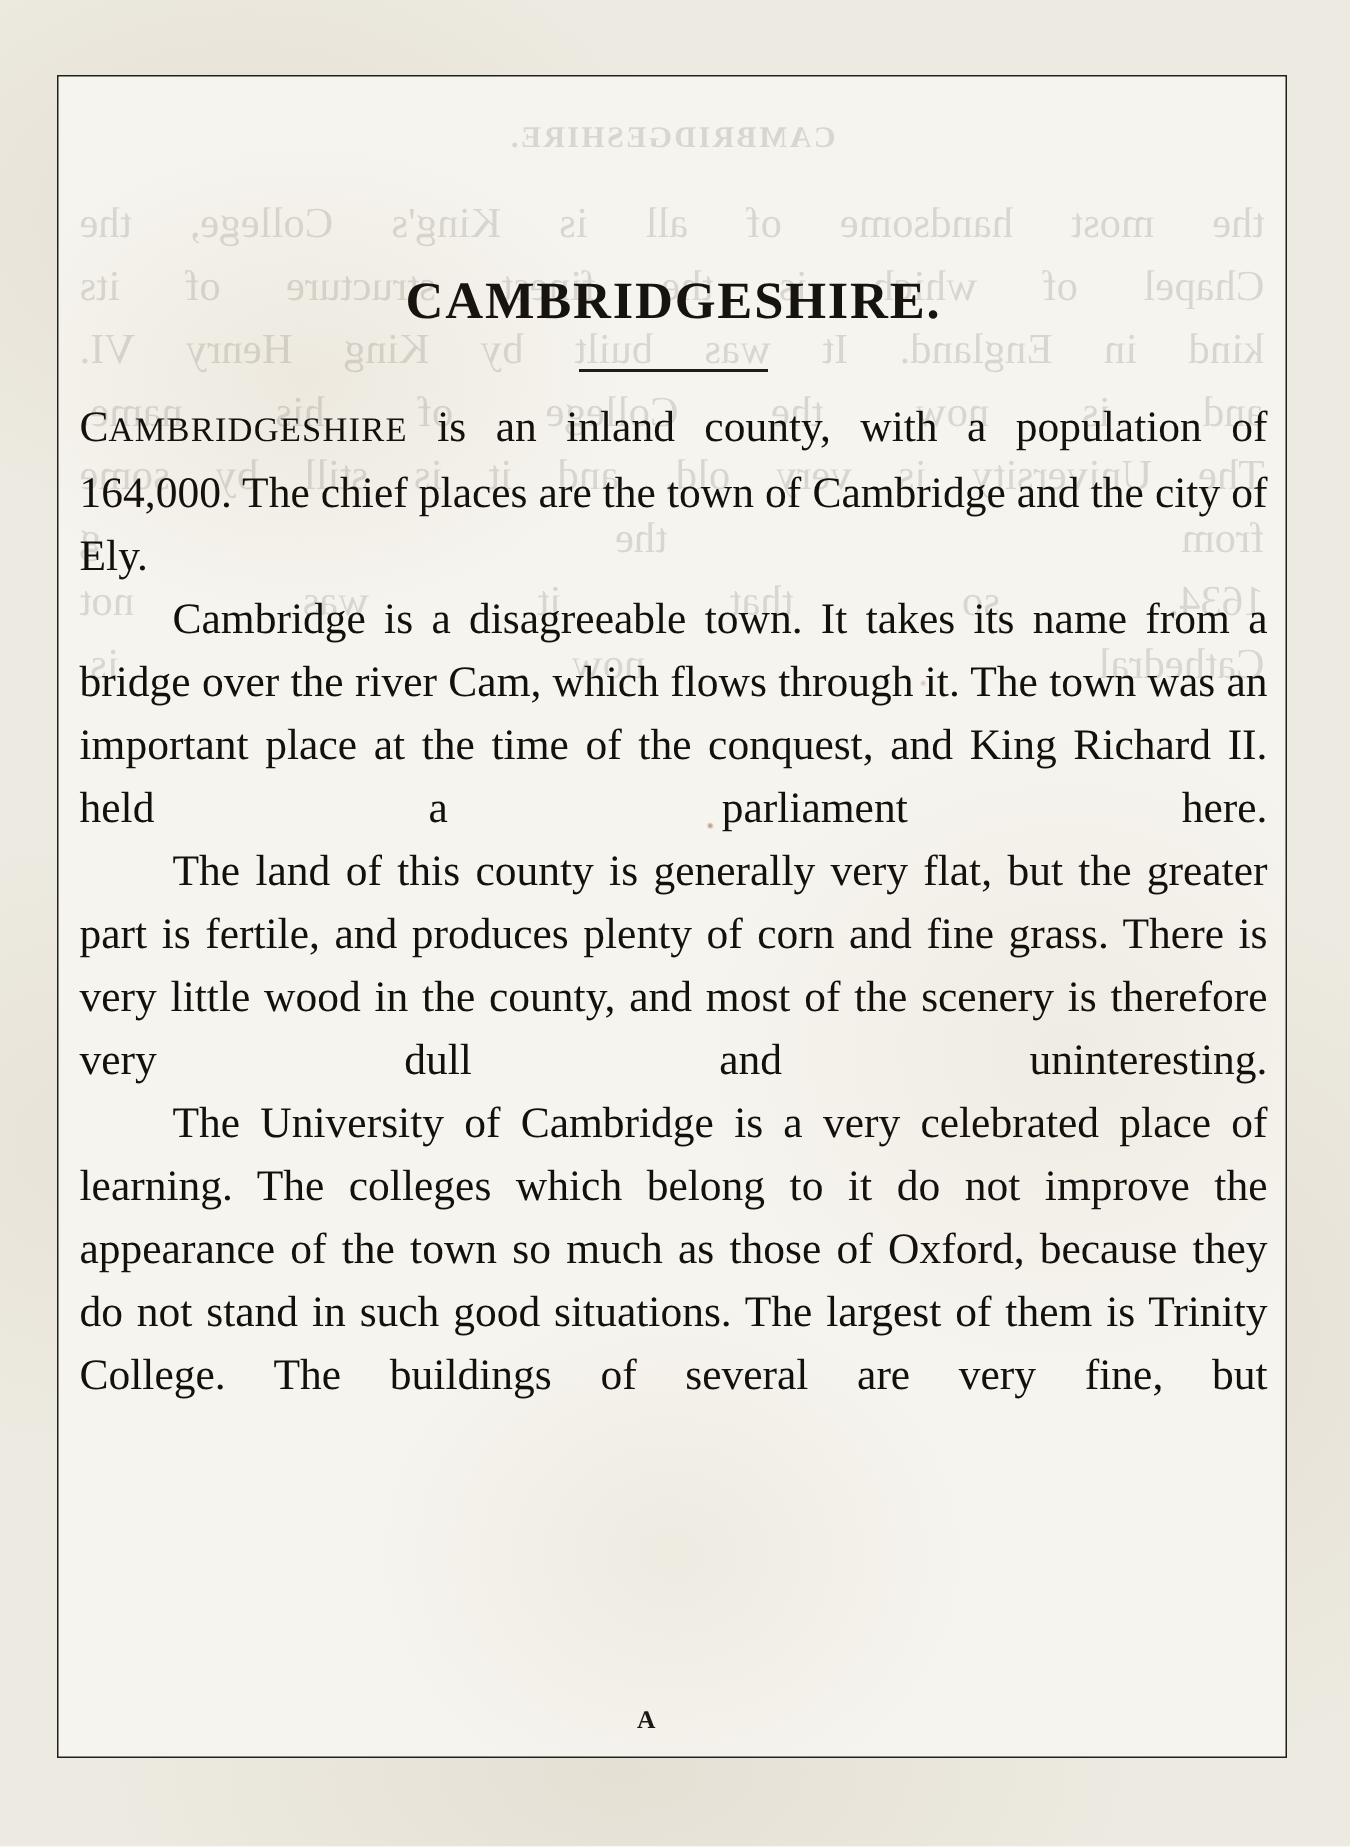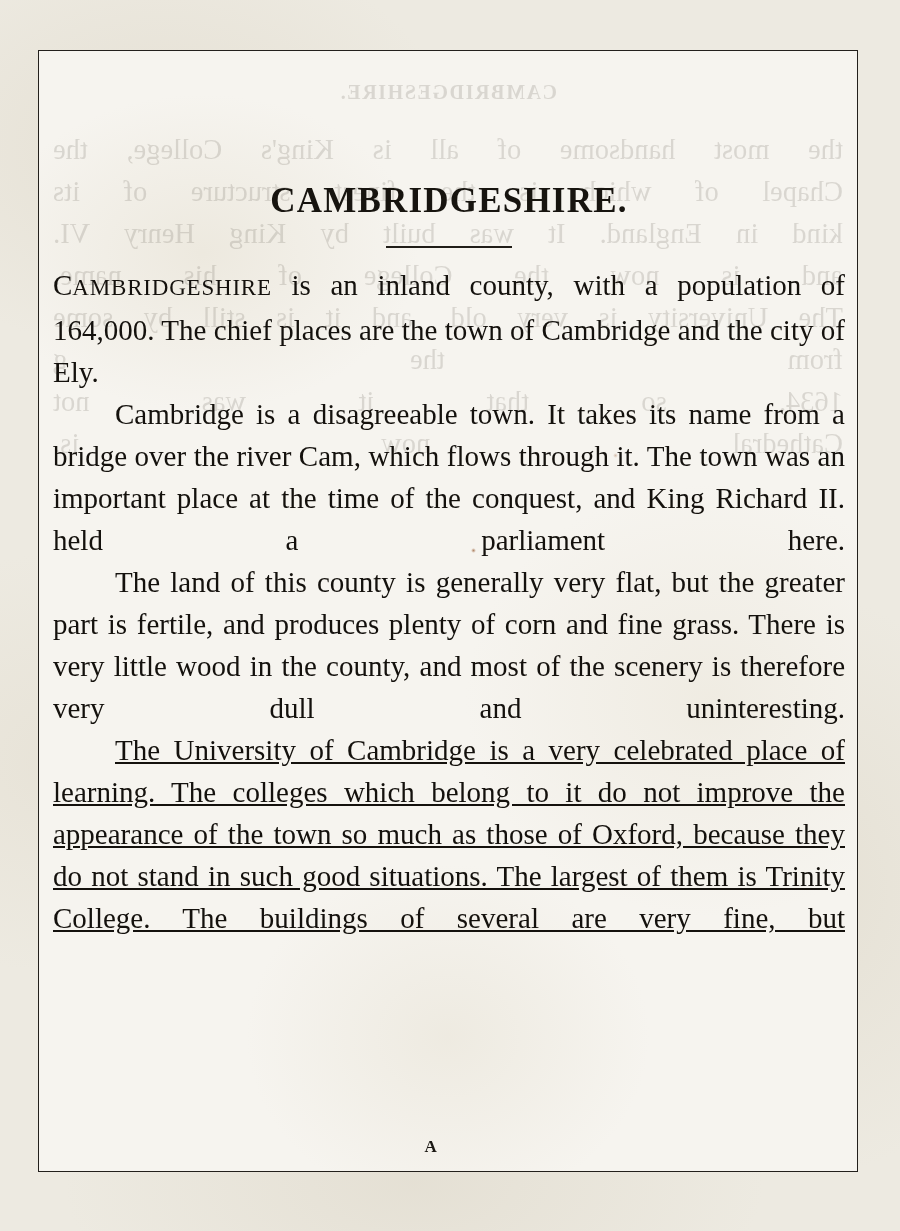--- a/index.html
+++ b/index.html
@@ -118,21 +118,21 @@
     color: #14110d;
     text-align: justify;
     text-align-last: justify;
     hyphens: none;
   }
   .body p {
     margin: 0;
     text-indent: 62px;
   }
   .body p.first { text-indent: 0; }
-  .body p.last  { text-align-last: justify; text-decoration: underline; }
+  .body p.last  { text-align-last: justify; }
 
   .dropcaps {
     font-size: 29px;
   }
   .dropcaps .initial {
     font-size: 29px;
   }
   .dropcaps .smallcaps {
     font-size: 23px;
     letter-spacing: 0.8px;

